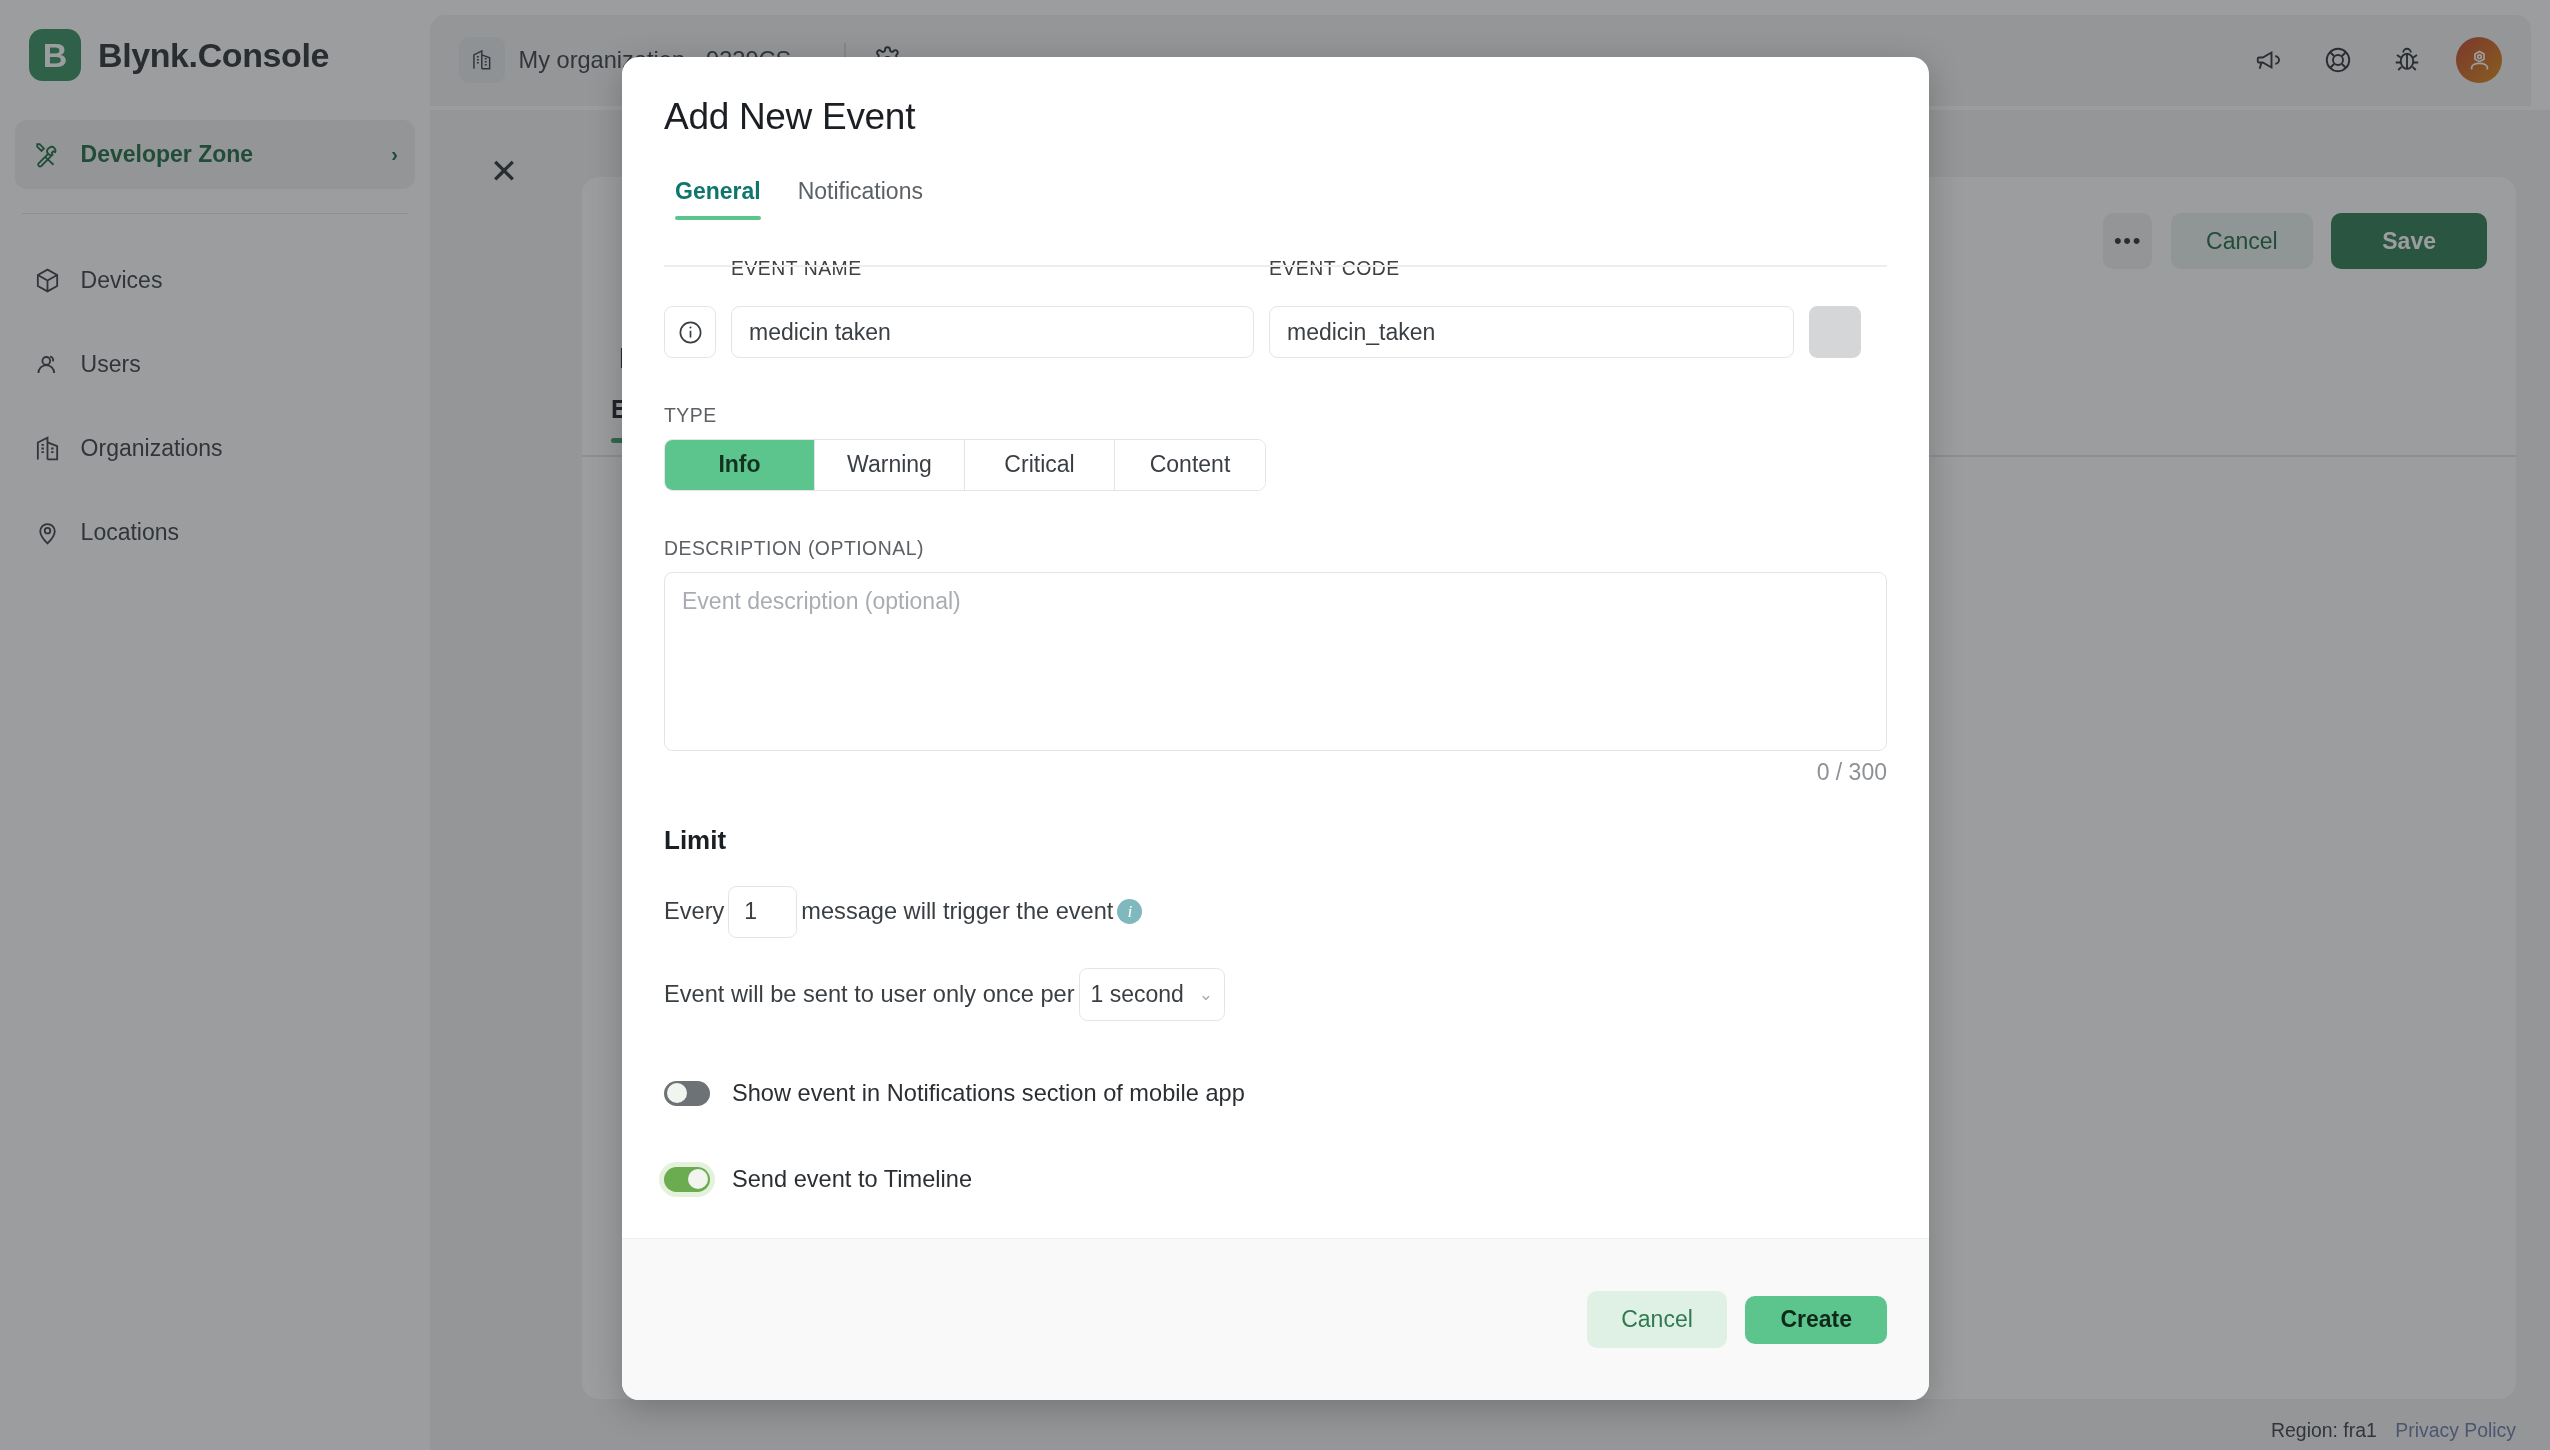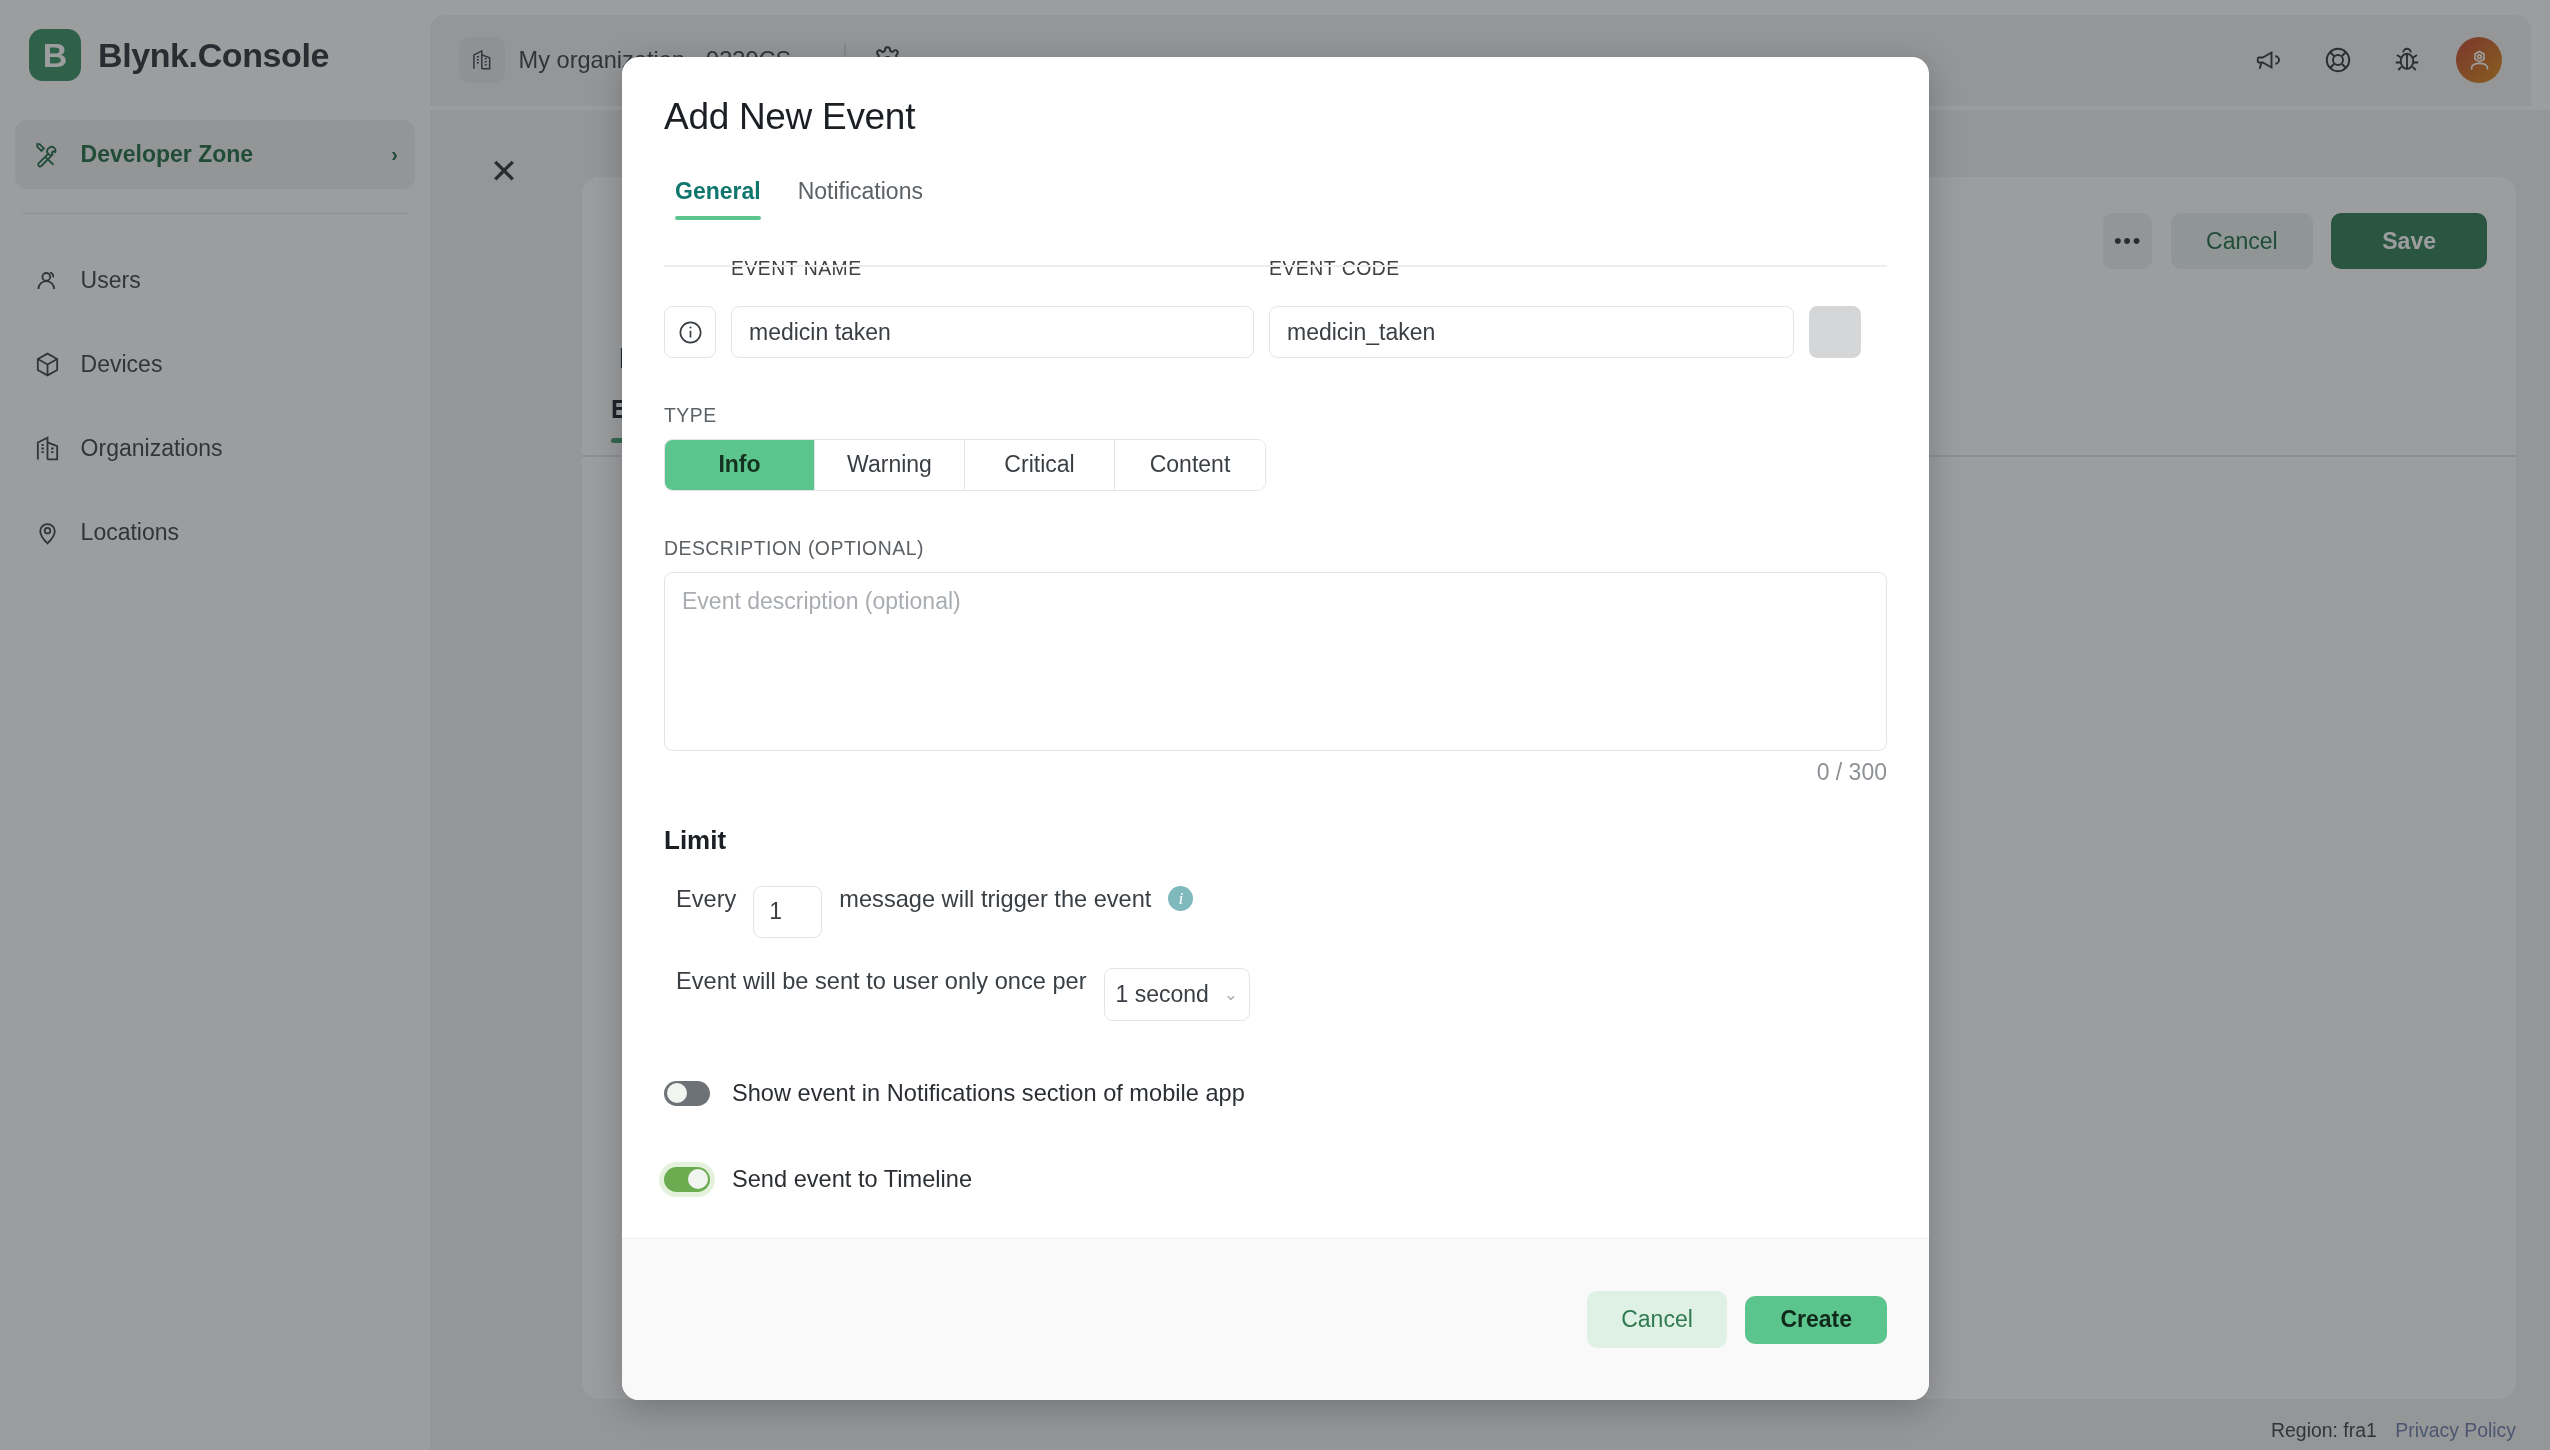--- a/index.html
+++ b/index.html
@@ -199,22 +199,22 @@
 
   .ta-wrap { margin-top: 11.8px; }
   .textarea {
     width: 100%; height: 179px; border: 1.7px solid #e2e4e6; border-radius: 8.4px;
     background: #ffffff; padding: 15px 17px; font-size: 23px; color: #a9adb1;
   }
   .counter { text-align: right; font-size: 23px; color: #8d9196; margin-top: 8.4px; }
 
   .limit-title { font-size: 26px; color: #1b1f23; font-weight: bold; margin-top: 39px; }
   .limit-row {
-    display: flex; align-items: flex-start; gap: 17px; margin-top: 30px;
-    font-size: 23.6px; color: #3a3f44; margin-left: 12px;
+    display: flex; align-items: center; gap: 4px; margin-top: 30px;
+    font-size: 23.6px; color: #3a3f44;
   }
   .num-input {
     width: 69px; height: 52px; border: 1.7px solid #e2e4e6; border-radius: 8.4px;
     display: flex; align-items: center; padding: 0 15px; font-size: 23px;
     color: #3a3f44; background: #ffffff;
   }
   .teal-info {
     width: 25px; height: 25px; border-radius: 50%; background: #7fb8bd;
     color: #ffffff; font-size: 17.7px; font-style: italic;
     display: flex; align-items: center; justify-content: center;
@@ -334,36 +334,36 @@
       </span>
       <span>Developer Zone</span>
       <span class="chev">›</span>
     </div>
 
     <div class="side-sep"></div>
 
     <div class="side-item">
       <span class="side-ico">
         <svg width="29" height="29" viewBox="0 0 24 24" fill="none" stroke="#3a3f44" stroke-width="1.5">
+          <path d="M12 3l8 4.5v9L12 21l-8-4.5v-9z"></path>
+            <path d="M4 7.5l8 4.5 8-4.5M12 12v9"></path>
+        </svg>
+      </span>
+      <span>Devices</span>
+    </div>
+
+    <div class="side-item">
+      <span class="side-ico">
+        <svg width="29" height="29" viewBox="0 0 24 24" fill="none" stroke="#3a3f44" stroke-width="1.5">
           <circle cx="11" cy="9" r="3.2"></circle>
             <path d="M4.5 19a6.5 6.5 0 0 1 13 0"></path>
           <path d="M14 5.5a2.8 2.8 0 0 1 2.4 4"></path>
         </svg>
       </span>
       <span>Users</span>
-    </div>
-
-    <div class="side-item">
-      <span class="side-ico">
-        <svg width="29" height="29" viewBox="0 0 24 24" fill="none" stroke="#3a3f44" stroke-width="1.5">
-          <path d="M12 3l8 4.5v9L12 21l-8-4.5v-9z"></path>
-            <path d="M4 7.5l8 4.5 8-4.5M12 12v9"></path>
-        </svg>
-      </span>
-      <span>Devices</span>
     </div>
 
     <div class="side-item">
       <span class="side-ico">
         <svg width="29" height="29" viewBox="0 0 24 24" fill="none" stroke="#3a3f44" stroke-width="1.5">
           <path d="M4 21V7l8-4v18"></path>
             <path d="M12 21h8V10l-8-3"></path>
           <path d="M7 9h2M7 12h2M7 15h2M15 12h2M15 15h2"></path>
         </svg>
       </span>

